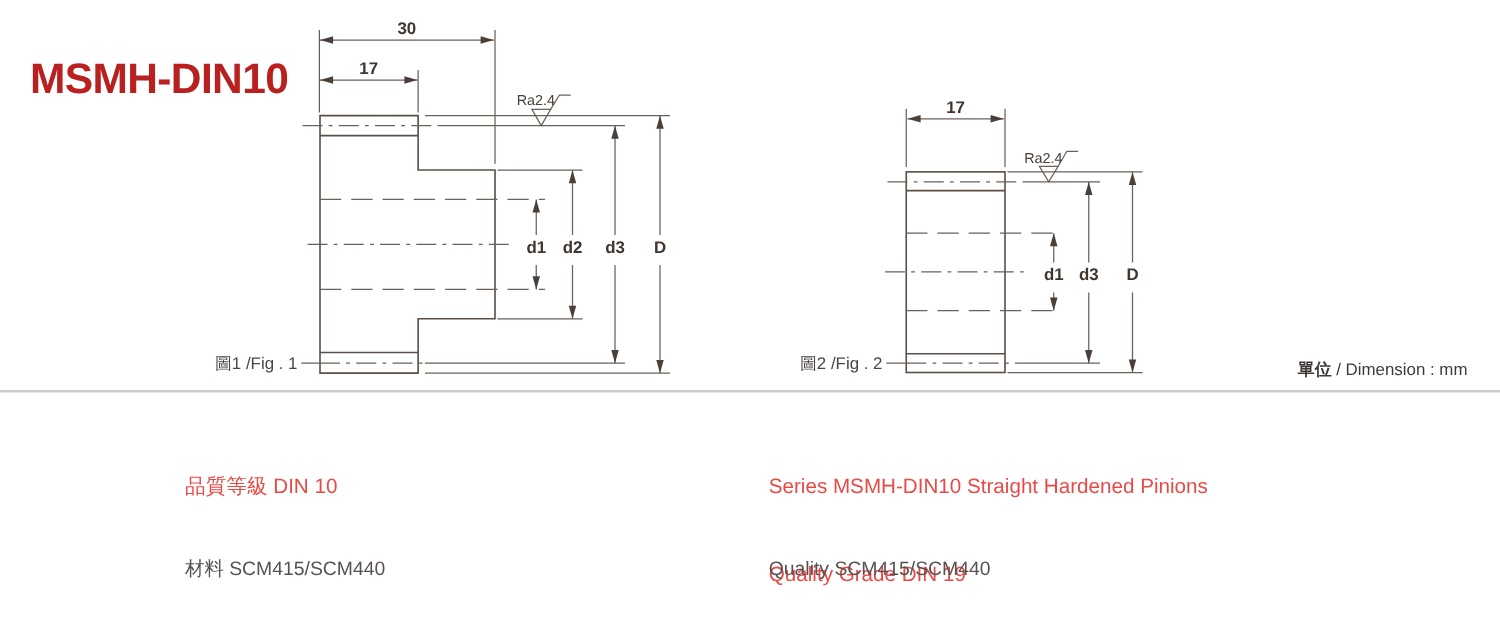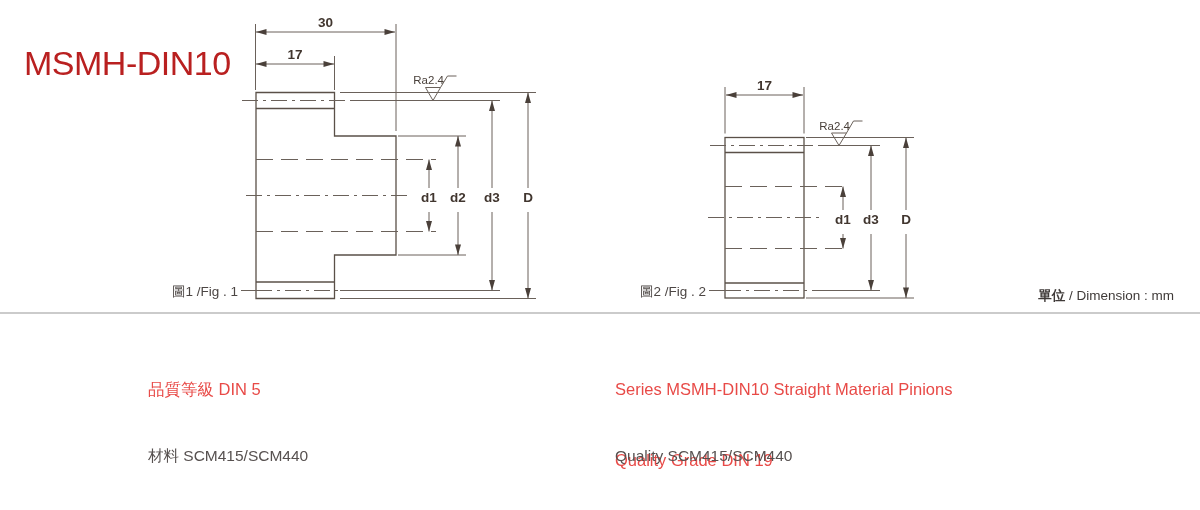--- a/index.html
+++ b/index.html
@@ -3,21 +3,21 @@
 <meta charset="utf-8">
 <style>
   * { margin:0; padding:0; box-sizing:border-box; }
   html,body { background:#ffffff; }
   .page {
     position:relative; width:1200px; height:510px; background:#ffffff;
     font-family:"Liberation Sans", sans-serif; overflow:hidden;
   }
   .page-title {
     position:absolute; left:24px; top:44px;
-    font-size:34px; font-weight:normal; color:#b92020; letter-spacing:-0.5px;
+    font-size:34px; font-weight:bold; color:#b92020; letter-spacing:-0.5px;
   }
   svg.drawing { position:absolute; left:0; top:0; }
 
   
   .bd { stroke:#5a5048; stroke-width:1.3; fill:none; }          
   .ln { stroke:#6a615a; stroke-width:1;  fill:none; }           
   .cl { stroke:#6a615a; stroke-width:1; fill:none; stroke-dasharray:16 5 3 5; } 
   .hd { stroke:#6a615a; stroke-width:1; fill:none; stroke-dasharray:17 8; }     
   .dimlab { font-family:"Liberation Sans",sans-serif; font-size:13.5px; font-weight:bold; fill:#41362f; }
   .ra     { font-family:"Liberation Sans",sans-serif; font-size:11.5px; fill:#4a413b; }
@@ -139,31 +139,31 @@
 
       <text class="figlab" text-anchor="end" x="706" y="295.5">圖2 /Fig . 2</text>
     </g>
 
     <text class="units" text-anchor="end" x="1174" y="300"><tspan class="b">單位</tspan><tspan> / Dimension : mm</tspan></text>
   </svg>
 
   <div class="divider"></div>
 
   <div id="specs-zh-red" class="spec-red">
-    <div>品質等級 DIN 5</div>
+    <div>品質等級 DIN 10</div>
   </div>
   <div id="specs-zh-black" class="spec-black">
     <div>材料 SCM415/SCM440</div>
     
     
     
   </div>
 
   <div id="specs-en-red" class="spec-red">
-    <div>Series MSMH-DIN10 Straight Material Pinions</div>
+    <div>Series MSMH-DIN10 Straight Hardened Pinions</div>
     <div>Quality Grade DIN 19</div>
   </div>
   <div id="specs-en-black" class="spec-black">
     <div>Quality SCM415/SCM440</div>
     
     
     
   </div>
 
 </div>

